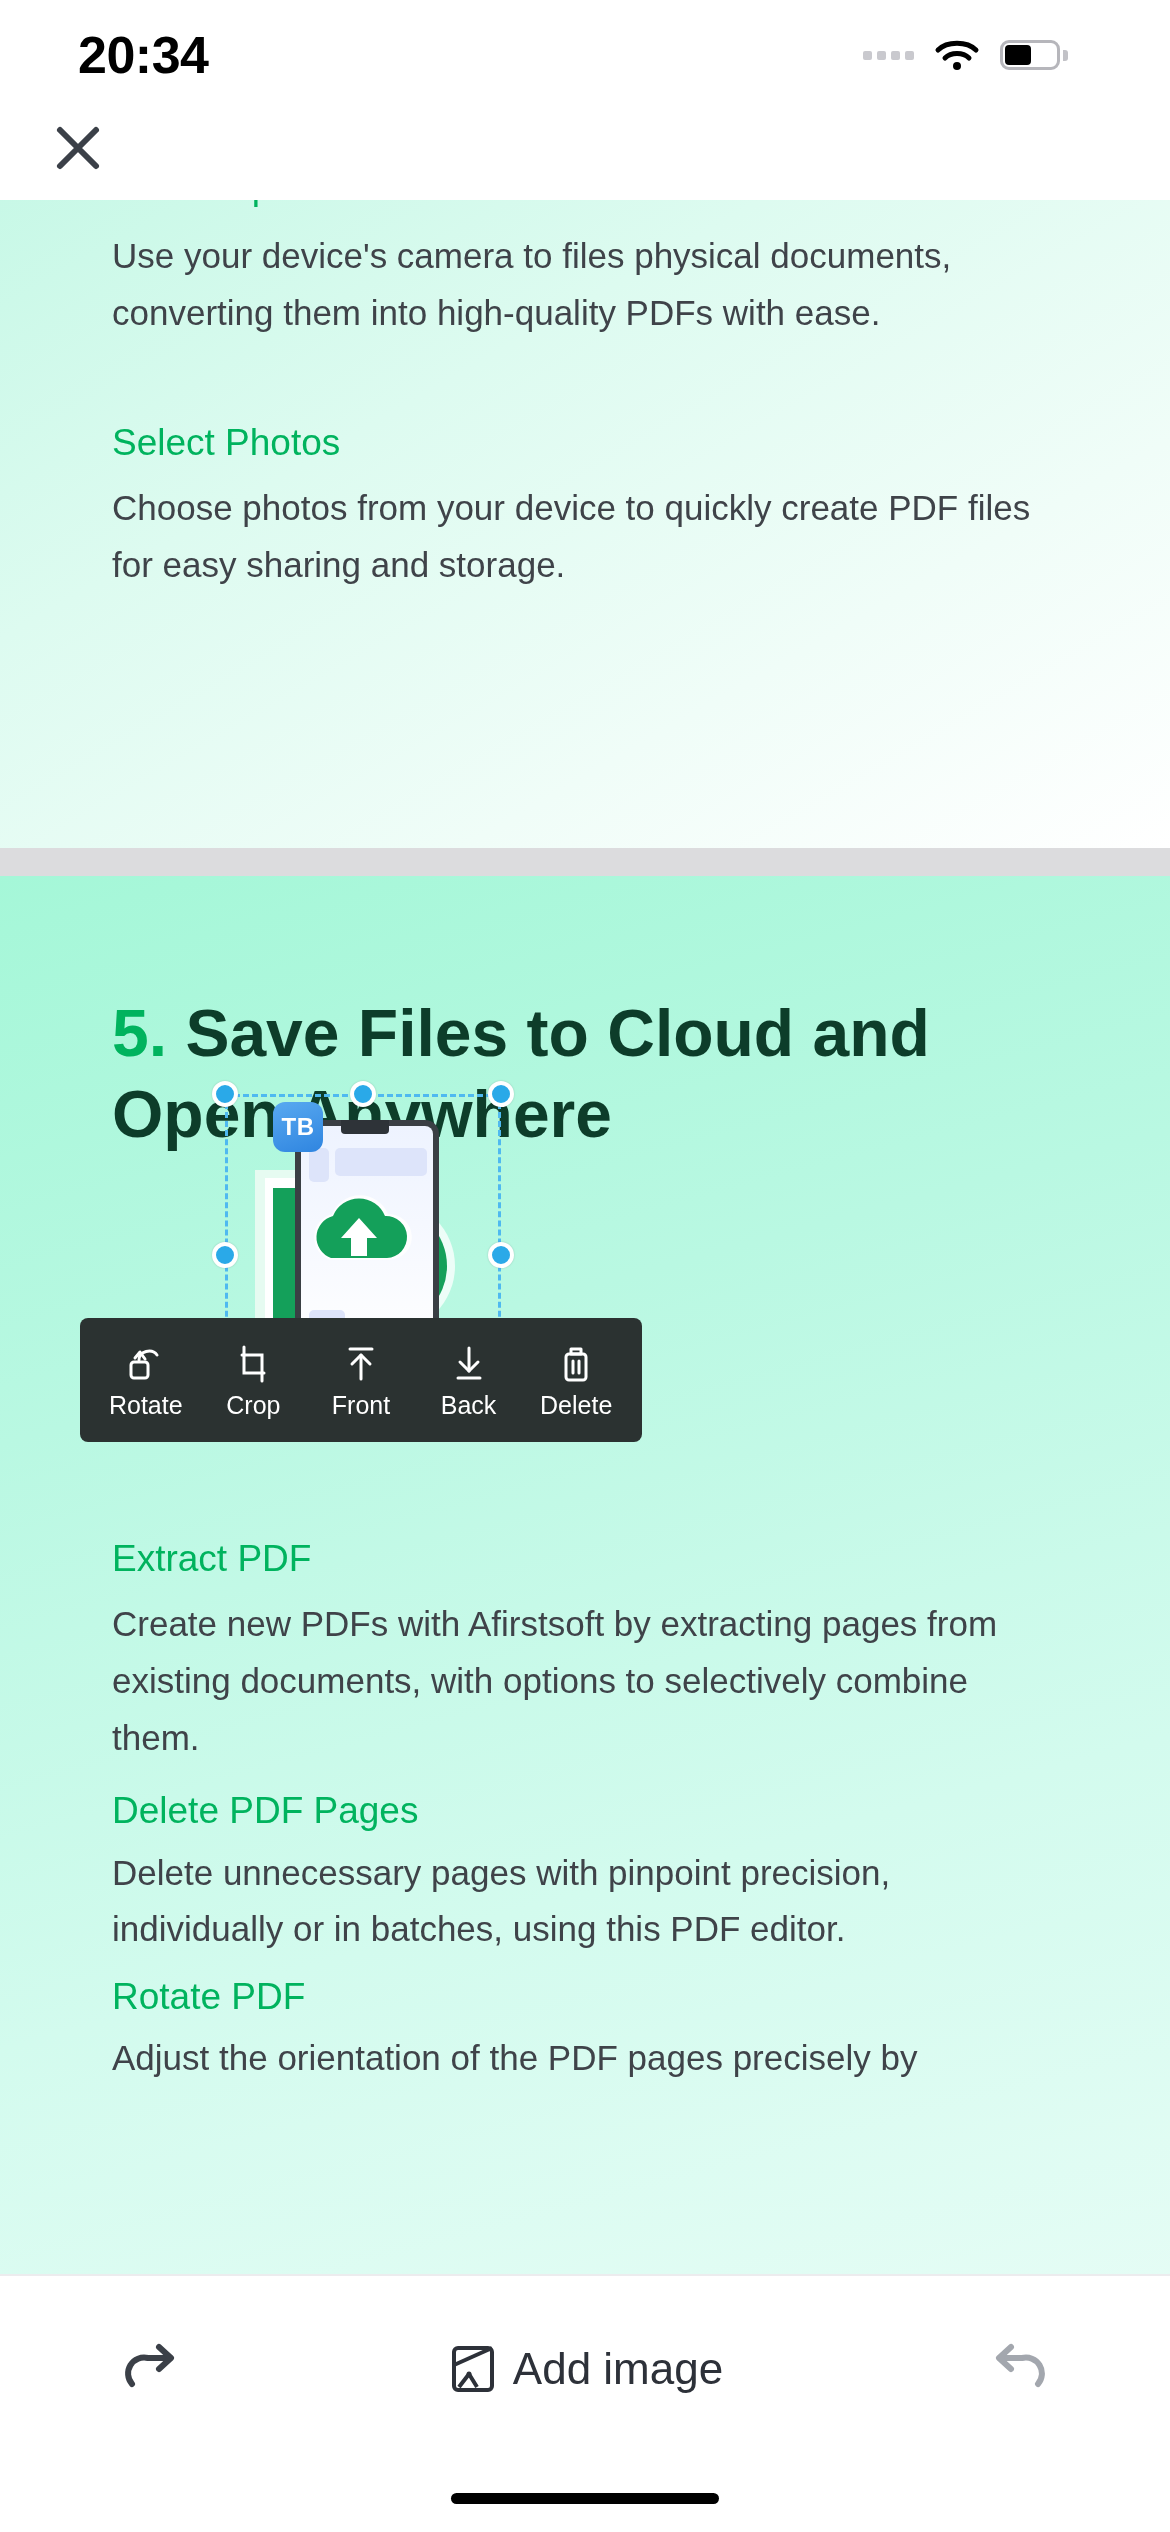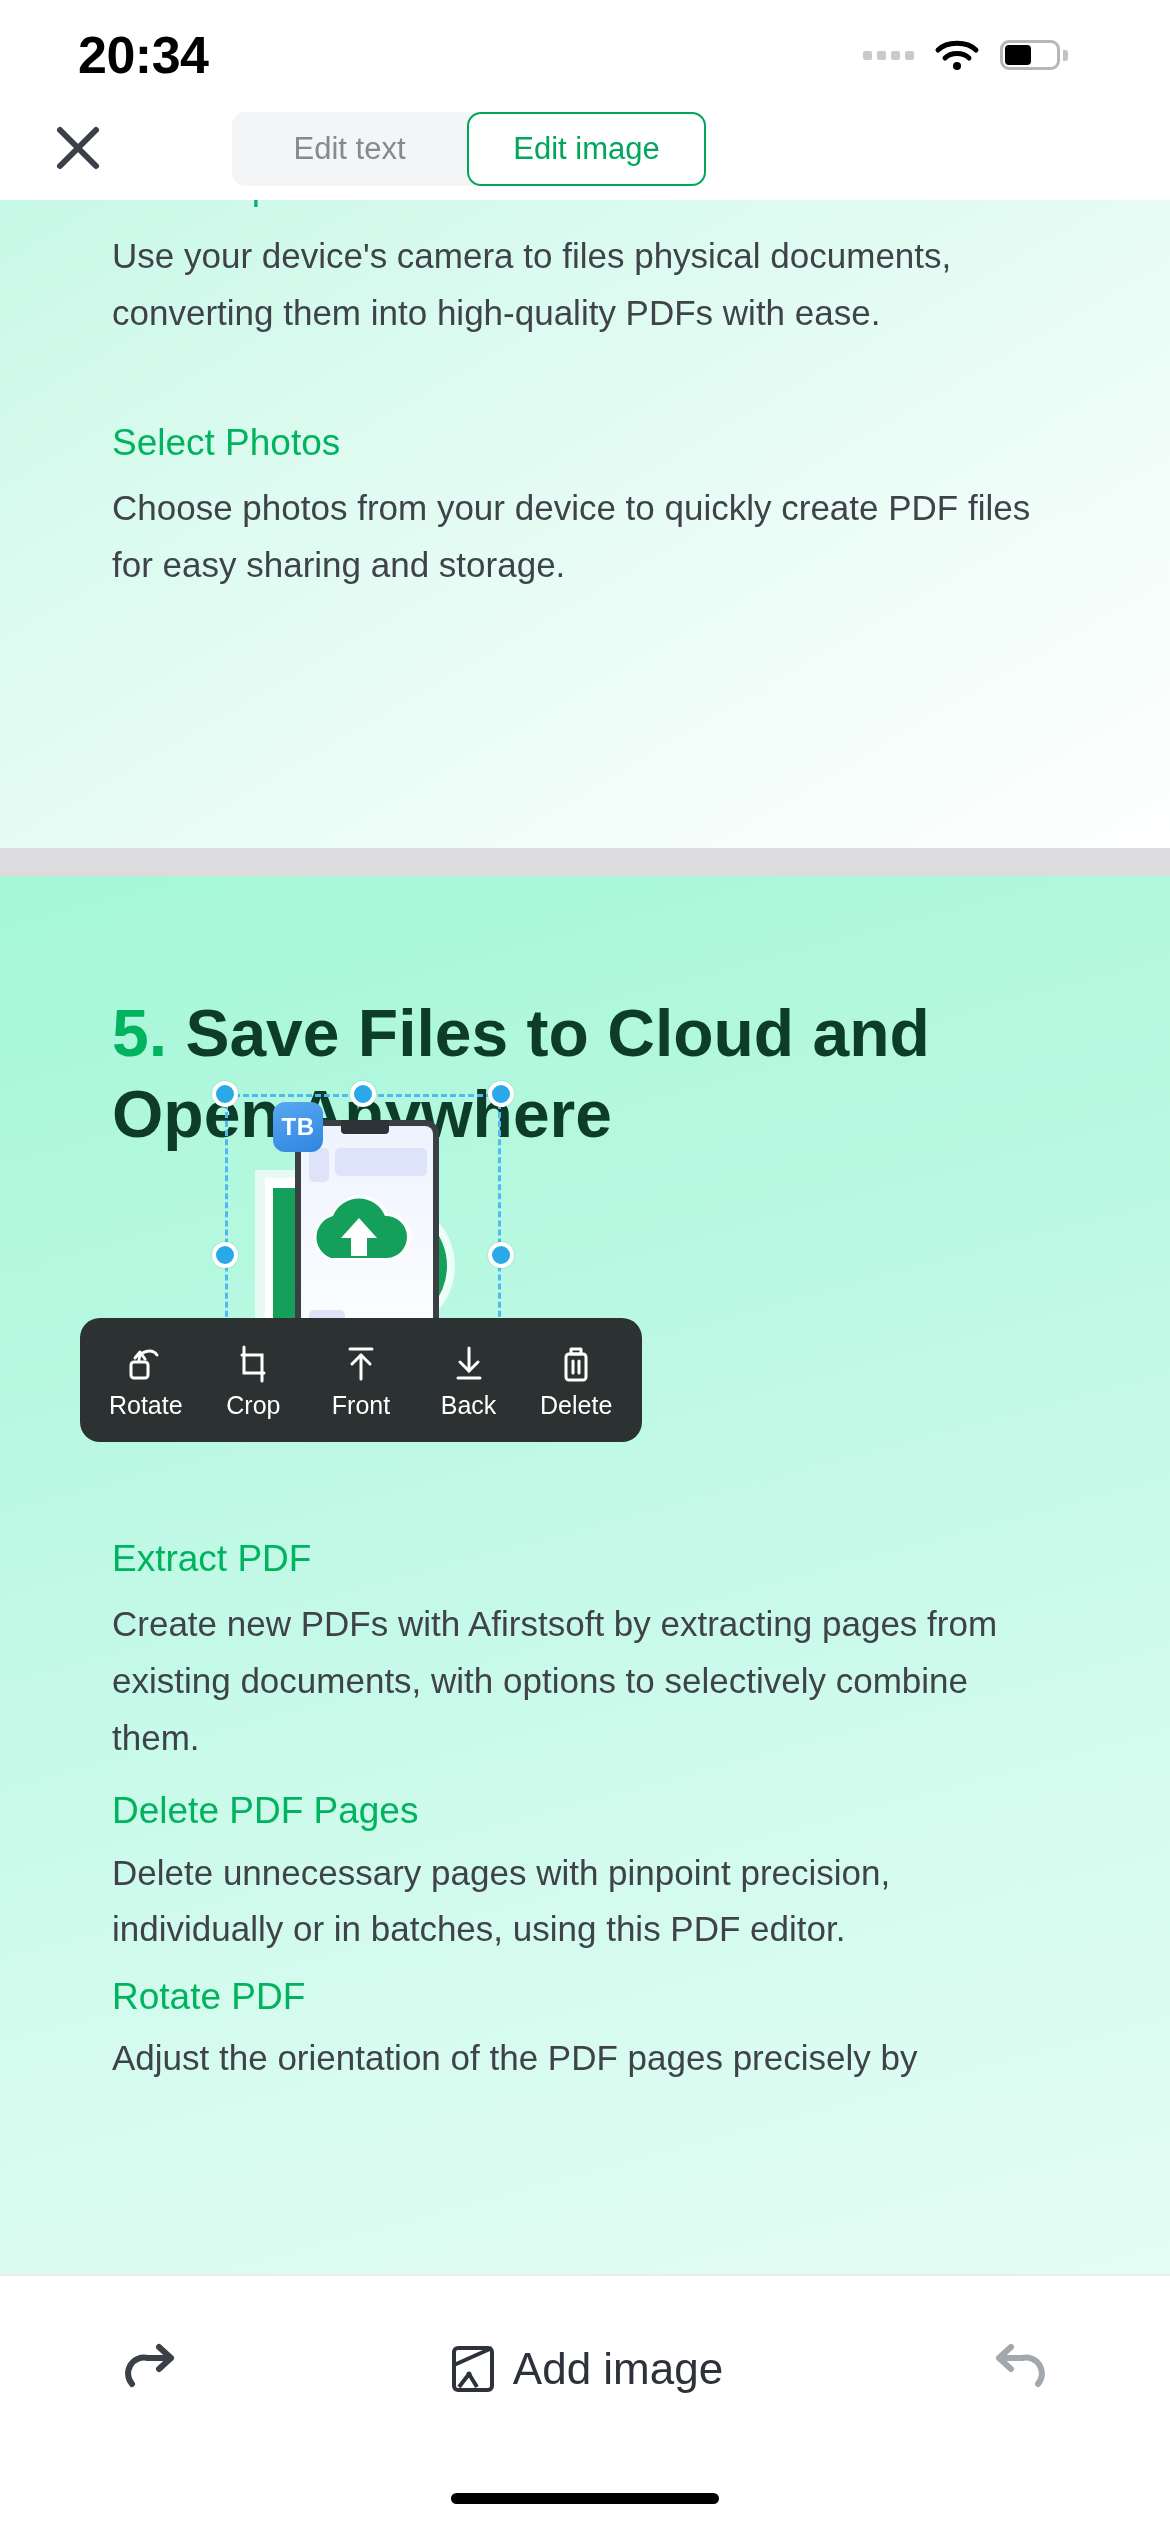--- a/index.html
+++ b/index.html
@@ -158,21 +158,21 @@
     display: flex; align-items: center; justify-content: center;
     z-index: 6; letter-spacing: .5px;
   }
 
   .illus { position: absolute; left: 12px; top: 14px; width: 252px; height: 300px; }
 
   
   .ctx {
     position: absolute; left: 80px; top: 442px;
     width: 562px; height: 124px;
-    background: #2b3231; border-radius: 20px;
+    background: #2b3231; border-radius: 8px;
     display: flex; align-items: center; justify-content: space-around;
     padding: 0 12px;
     z-index: 40;
   }
   .ctx-item {
     display: flex; flex-direction: column; align-items: center;
     gap: 8px; width: 104px; cursor: pointer;
   }
   .ctx-label { font-size: 25px; color: #ffffff; line-height: 1; }
   .ctx-ico { height: 42px; display: flex; align-items: center; justify-content: center; }
@@ -224,24 +224,20 @@
           <div class="nub"></div>
       </div>
     </div>
   </div>
 
   <div class="topnav">
     <div class="close-btn">
       <svg width="52" height="52" viewBox="0 0 52 52">
         <path d="M8 8 L44 44 M44 8 L8 44" stroke="#3b4048" stroke-width="6" stroke-linecap="round"></path>
       </svg>
-    </div>
-    <div class="seg">
-      <div class="seg-item">Edit text</div>
-      <div class="seg-item active">Edit image</div>
     </div>
   </div>
 
   <div class="content">
 
     <div class="page page-a">
       <h3 class="sec clip-top">Scan Paper Files</h3>
       <p class="body" style="margin-top:18px;">Use your device's camera to files physical documents, converting them into high-quality PDFs with ease.</p>
       <h3 class="sec" style="margin-top:78px;">Select Photos</h3>
       <p class="body" style="margin-top:14px;">Choose photos from your device to quickly create PDF files for easy sharing and storage.</p>

